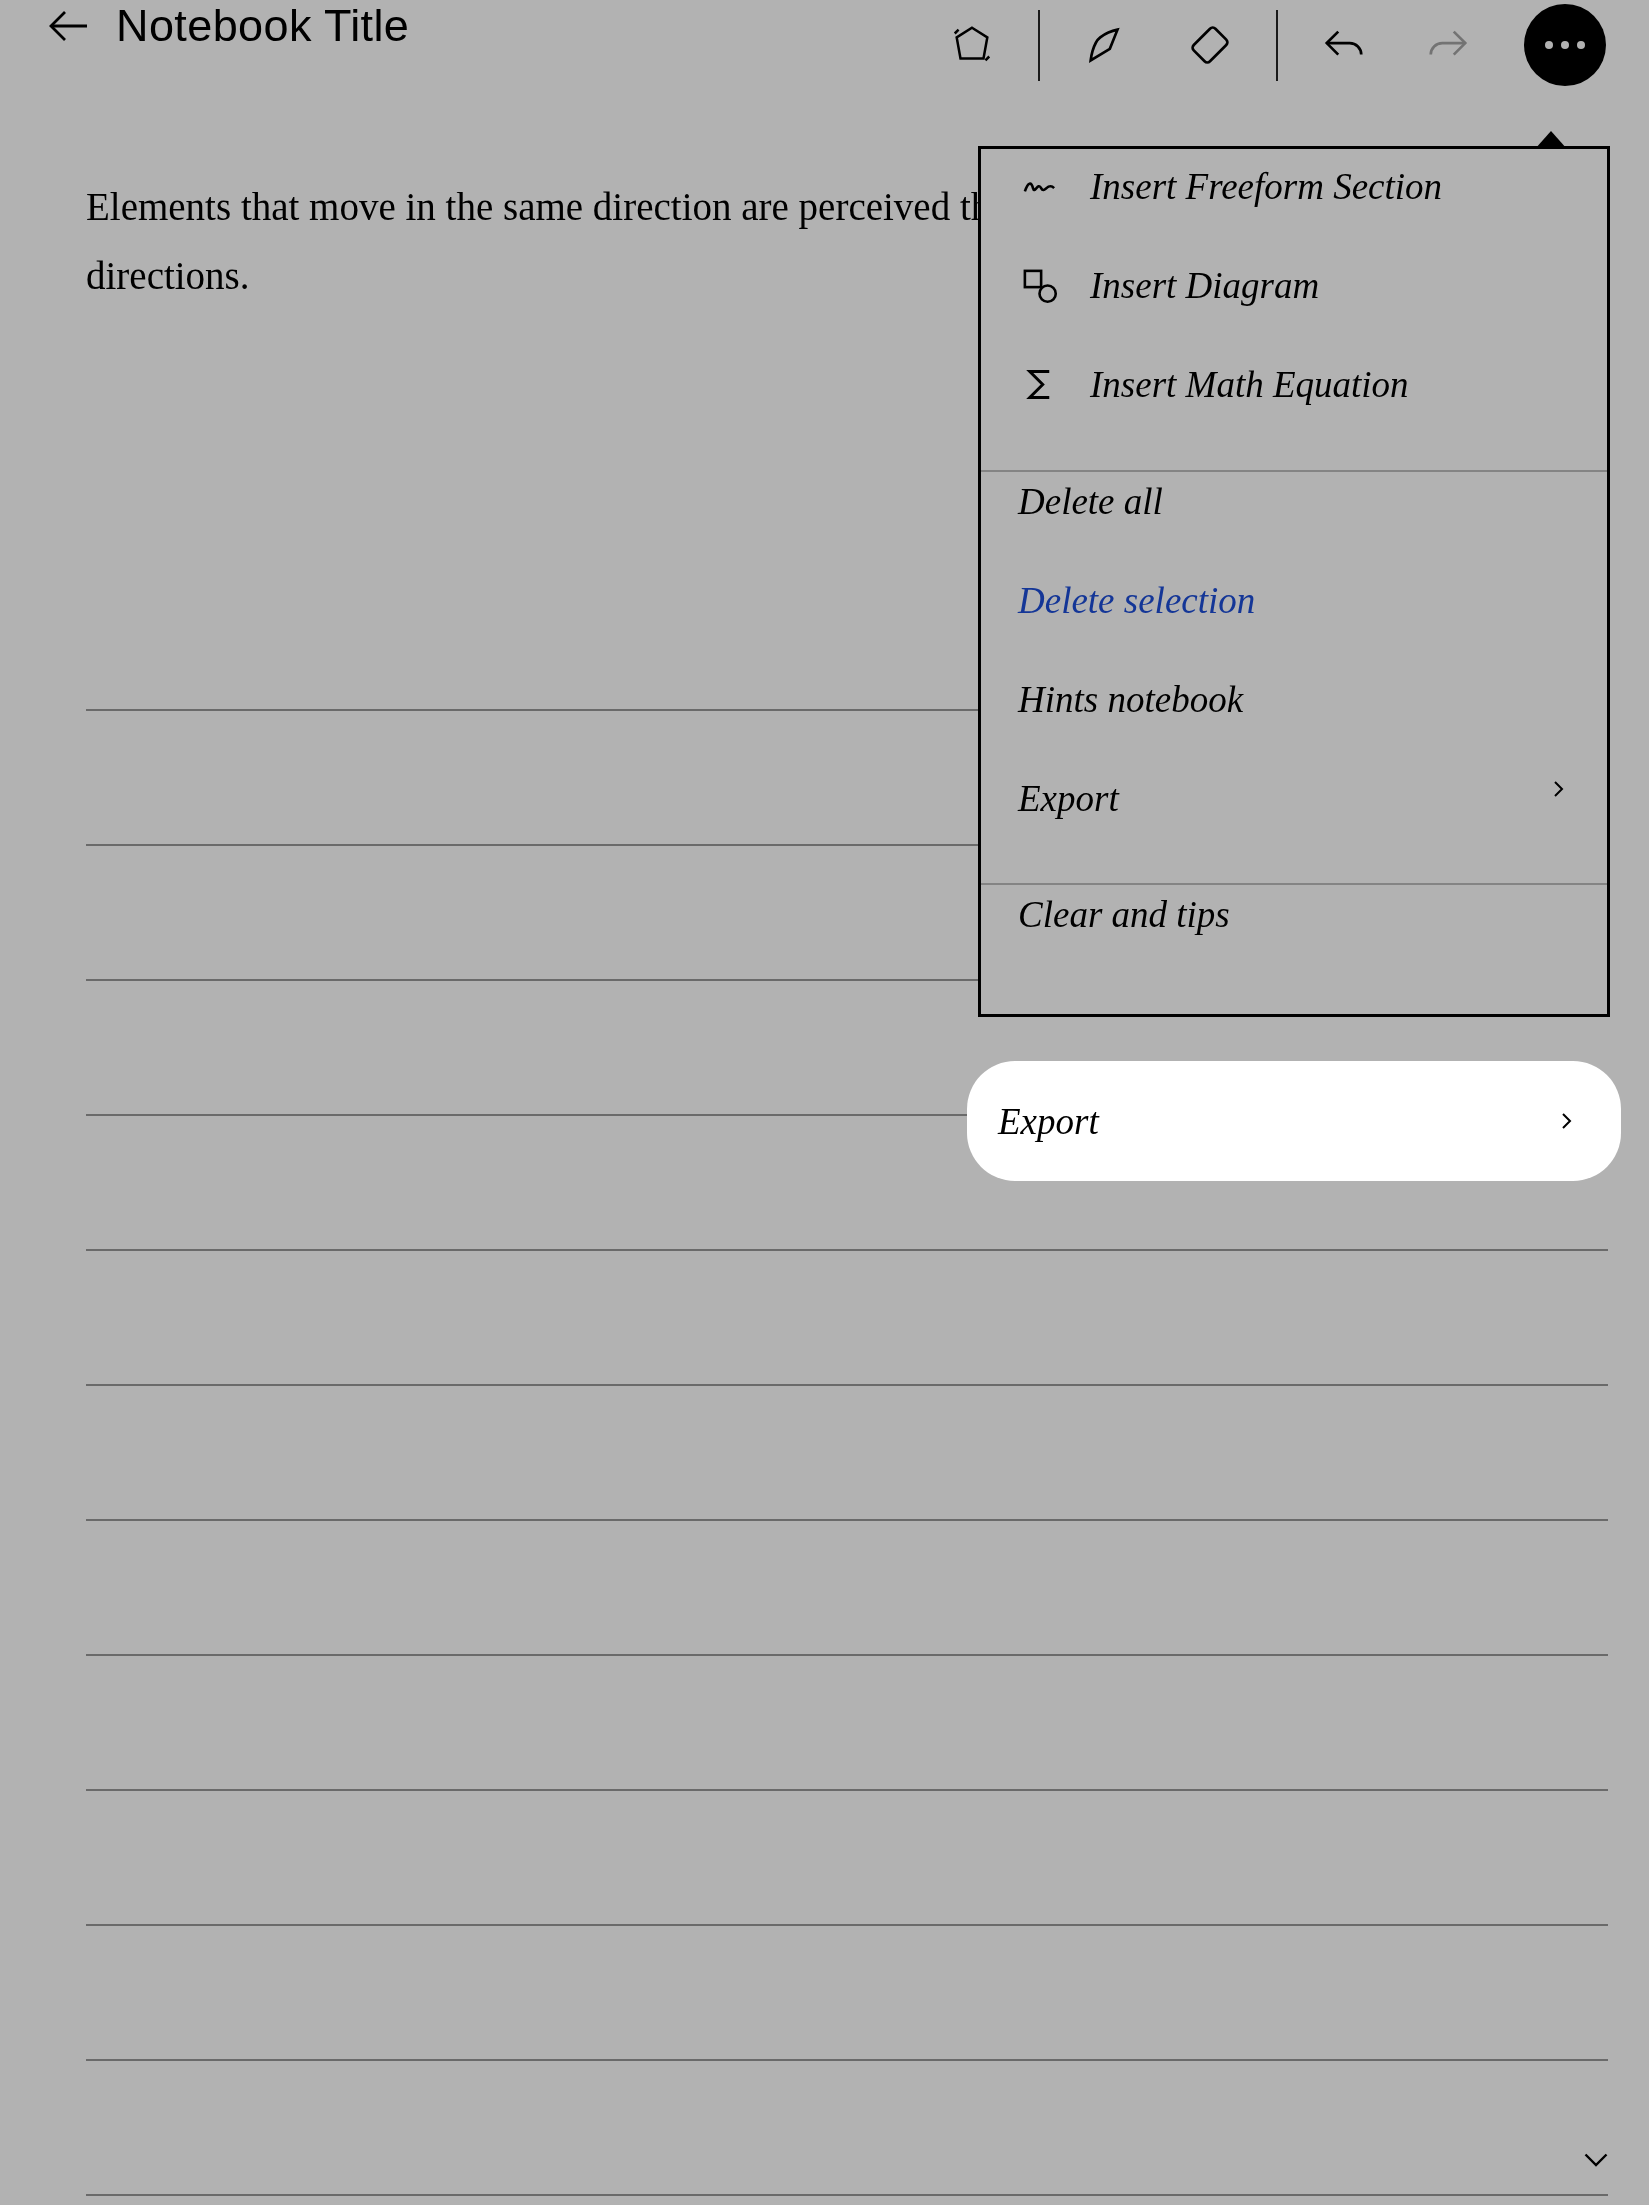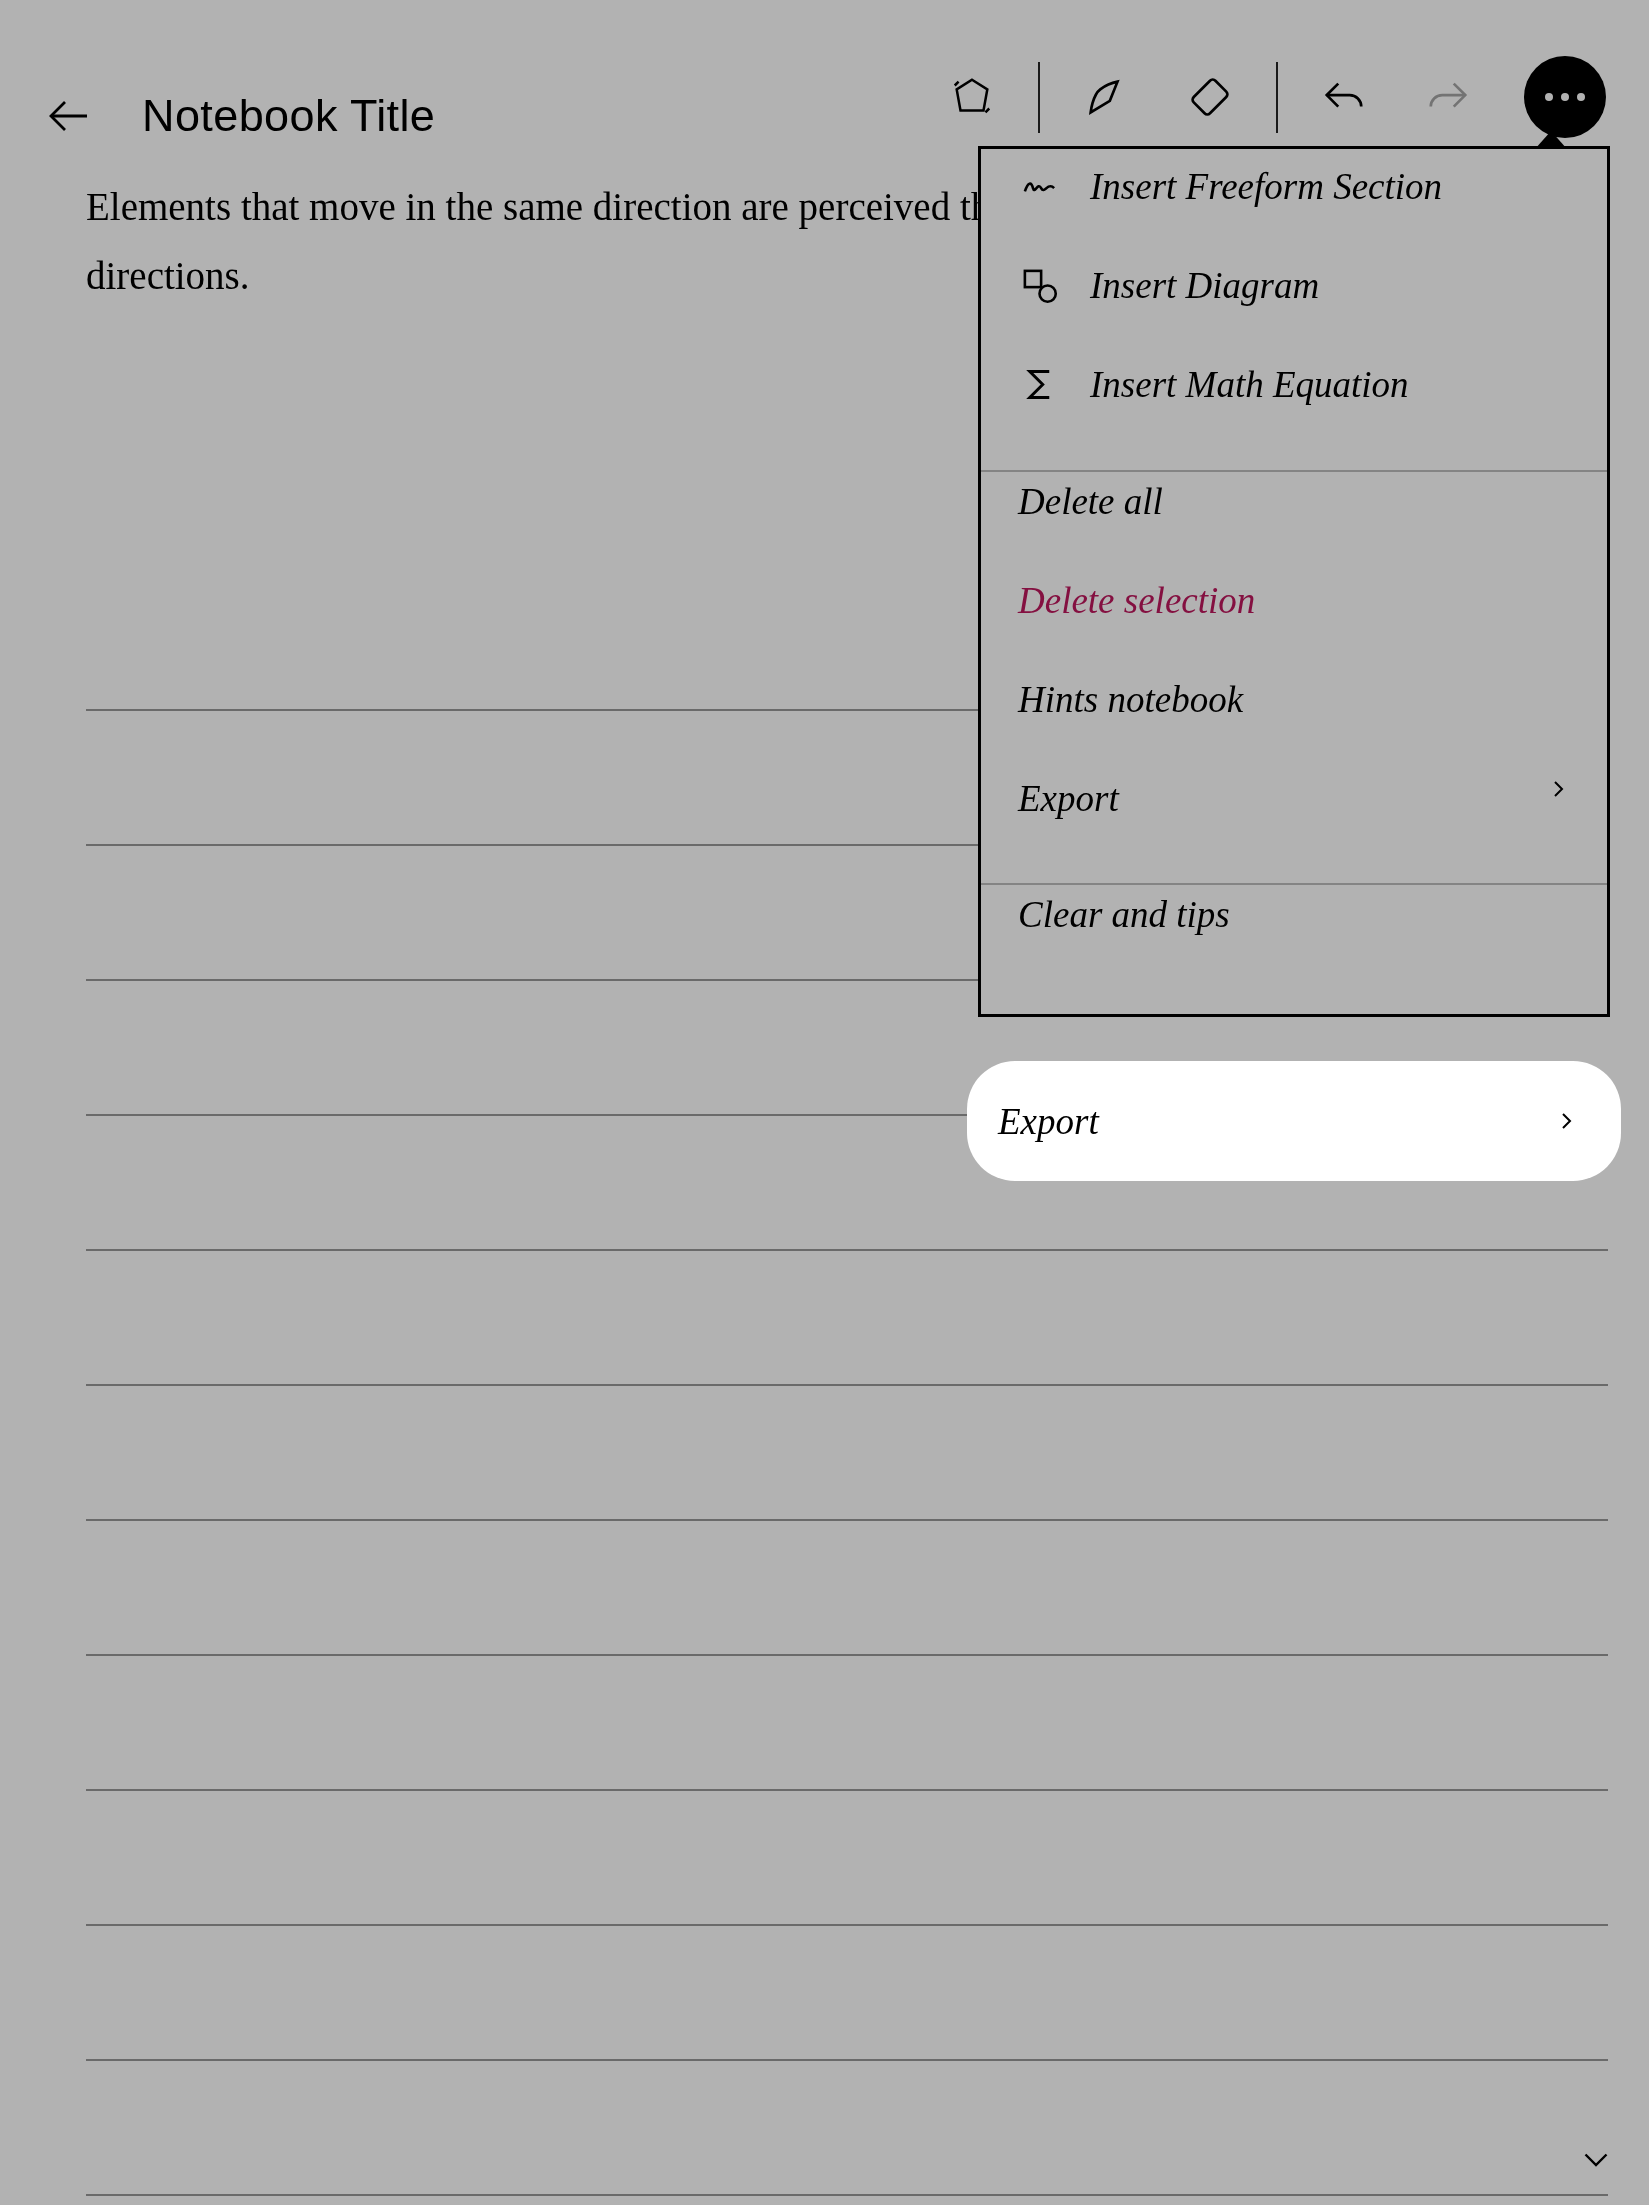--- a/index.html
+++ b/index.html
@@ -14,23 +14,22 @@
     position: absolute; inset: 0;
     background: rgba(0,0,0,0.30);
     pointer-events: none;
     z-index: 5;
   }
 
   
   .toolbar {
     position: absolute; top: 0; left: 0; right: 0;
     height: 142px;
-    display: flex; align-items: flex-end;
+    display: flex; align-items: flex-start;
     padding: 0 43px;
-    gap: 26px;
   }
   .back-btn {
     width: 52px; height: 52px;
     display:flex;align-items:center;justify-content:center;
     color:#000;
   }
   .title {
     font-family: -apple-system, Helvetica, Arial, sans-serif;
     font-size: 45px;
     color:#000;
@@ -105,21 +104,21 @@
     display:flex; 
     min-height:99px;
     padding: 0 37px 0 37px;
     font-size:37px;
     font-style:italic;
     font-family: Georgia, serif;
     color:#000;
     gap: 30px;
   }
   .menu-item.no-icon { padding-left: 37px; }
-  .menu-item.disabled { color:#be185d; }
+  .menu-item.disabled { color:#1d4ed8; }
   .menu-icon {
     width:42px; height:42px; flex:0 0 42px;
     display:flex;align-items:center;justify-content:center;
     color:#000;
   }
   .menu-sep {
     height:2.2px; background:#bdbdbd; margin: 7.5px 0;
   }
   .menu-item .chevron {
     margin-left:auto;

